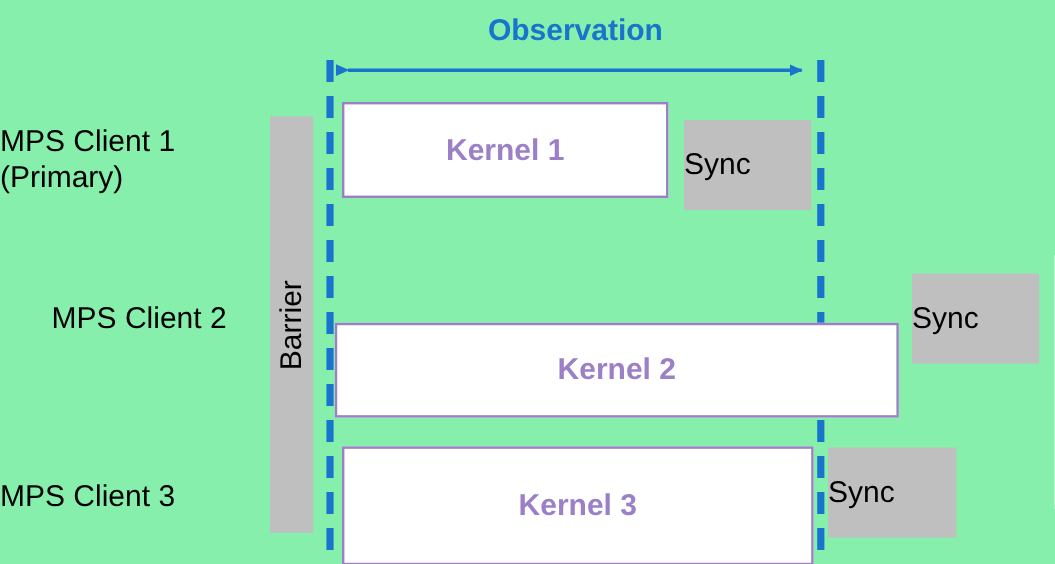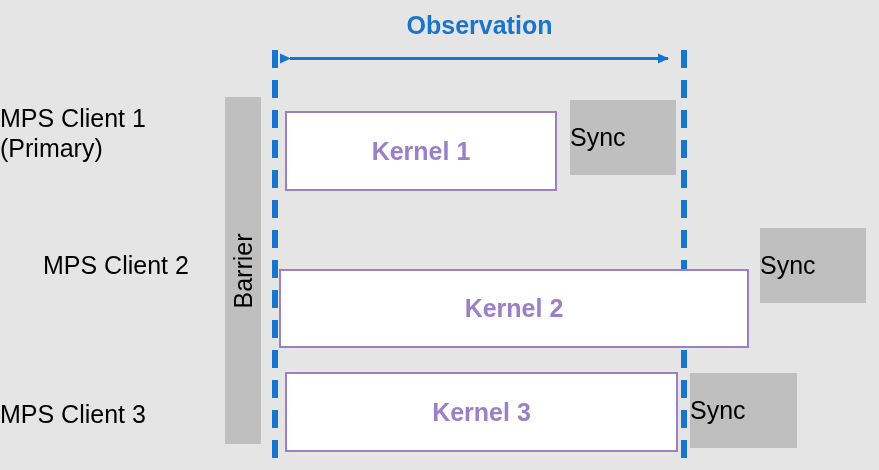--- a/index.html
+++ b/index.html
@@ -4,21 +4,21 @@
 <style>
   html, body {
     margin: 0;
     padding: 0;
     background: #ffffff;
   }
   #canvas {
     position: relative;
     width: 879px;
     height: 470px;
-    background: #e5e5e5;
+    background: #86efac;
     font-family: "Liberation Sans", sans-serif;
     overflow: hidden;
   }
 
   
   .row-label {
     position: absolute;
     left: 0;
     width: 218px;
     text-align: left;
@@ -94,23 +94,23 @@
     background: #ffffff;
     display: flex;
     align-items: center;
     justify-content: center;
   }
   .kernel-label {
     color: #9b7fc7;
     font-size: 25px;
     font-weight: bold;
   }
-  #kernel-1 { left: 285px; top: 111px;  width: 272px; height: 80px; }
+  #kernel-1 { left: 285px; top: 85px;  width: 272px; height: 80px; }
   #kernel-2 { left: 279px; top: 226px; width: 470px; height: 79px; margin-top: 43px; }
-  #kernel-3 { left: 285px; top: 372px; width: 393px; height: 80px; }
+  #kernel-3 { left: 285px; top: 372px; width: 393px; height: 99px; }
 
   
   .sync-box {
     position: absolute;
     background: #bfbfbf;
     display: flex;
     align-items: center;
   }
   .sync-label {
     color: #000000;

